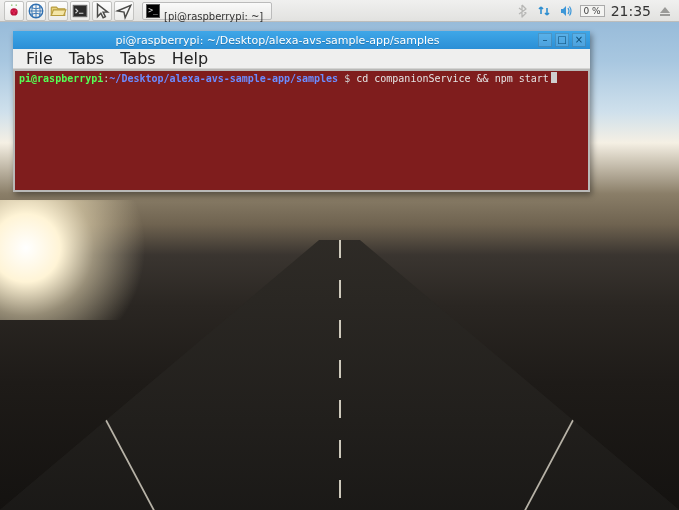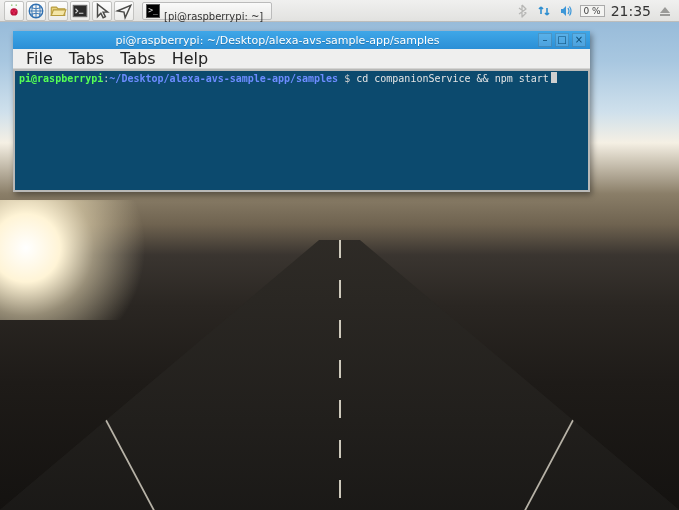--- a/index.html
+++ b/index.html
@@ -80,21 +80,21 @@
     .win-btns { display:flex; gap:3px; }
     .win-btn { width:14px; height:14px; background:rgba(255,255,255,0.15); color:#0b4a72;
       display:flex; align-items:center; justify-content:center; font-size:10px; line-height:1;
       border:1px solid rgba(0,0,0,0.15); }
     .menubar {
       height:20px; background:#efefee; border-bottom:1px solid #d4d4d2;
       display:flex; align-items:center; gap:2px; padding:0 6px;
     }
     .menuitem { padding:2px 7px; font-size:16px; color:#222; }
     .term {
-      background:#0c4a6e; color:#ccc;
+      background:#7f1d1d; color:#ccc;
       border:2px solid #b9b9b7;
       height:123px;
       font-family: "DejaVu Sans Mono","Liberation Mono",monospace;
       font-size:10px; line-height:13px;
       padding:1px 4px;
       white-space: pre;
       overflow:hidden;
       position:relative;
     }
     .pr-user { color:#55ff55; font-weight:bold; }

